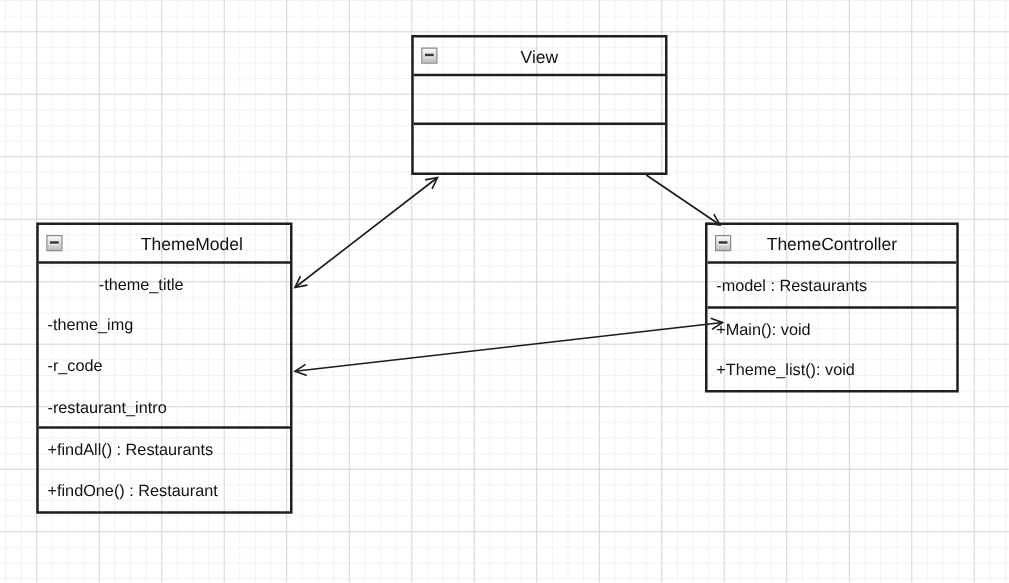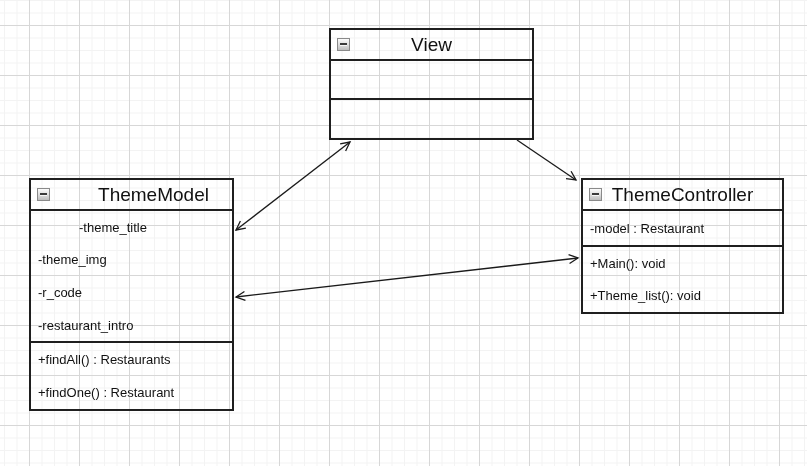--- a/index.html
+++ b/index.html
@@ -28,21 +28,21 @@
     border: 2px solid #1f1f1f;
     background: transparent;
     color: #111111;
     font-size: 13px;
     box-sizing: content-box;
   }
   .uml-header {
     position: relative;
     display: flex; align-items: center; justify-content: center;
   }
-  .uml-title { font-size: 19px; }
+  .uml-title { font-size: 14px; }
   .collapse-icon {
     position: absolute; left: 6px; top: 50%;
     width: 13px; height: 13px;
     margin-top: -7px;
     border: 1px solid #8a8a8a;
     background: linear-gradient(180deg, #fbfbfb 0%, #dcdcdc 55%, #bdbdbd 100%);
     box-sizing: border-box;
     display: flex; align-items: center; justify-content: center;
     cursor: pointer;
   }
@@ -97,29 +97,29 @@
       <div class="uml-row" style="height:32.6px;">-theme_img</div>
       <div class="uml-row" style="height:32.6px;text-align:center;">-r_code</div>
       <div class="uml-row" style="height:32.6px;">-restaurant_intro</div>
     </div>
     <div class="uml-section">
       <div class="uml-row" style="height:33px;">+findAll() : Restaurants</div>
       <div class="uml-row" style="height:33px;">+findOne() : Restaurant</div>
     </div>
   </div>
 
-  <div class="uml-class" style="left:581px; top:178px; width:199px;">
+  <div class="uml-class" style="left:564px; top:178px; width:199px;">
     <div class="uml-header" style="height:29px;">
       <span class="collapse-icon">
         <span class="minus-bar"></span>
       </span>
       <span class="uml-title">ThemeController</span>
     </div>
     <div class="uml-section">
-      <div class="uml-row" style="height:34px;">-model : Restaurant</div>
+      <div class="uml-row" style="height:34px;">-model : Restaurants</div>
     </div>
     <div class="uml-section">
       <div class="uml-row" style="height:32.5px;">+Main(): void</div>
       <div class="uml-row" style="height:32.5px;">+Theme_list(): void</div>
     </div>
   </div>
 
 </div>
 
 </body></html>

